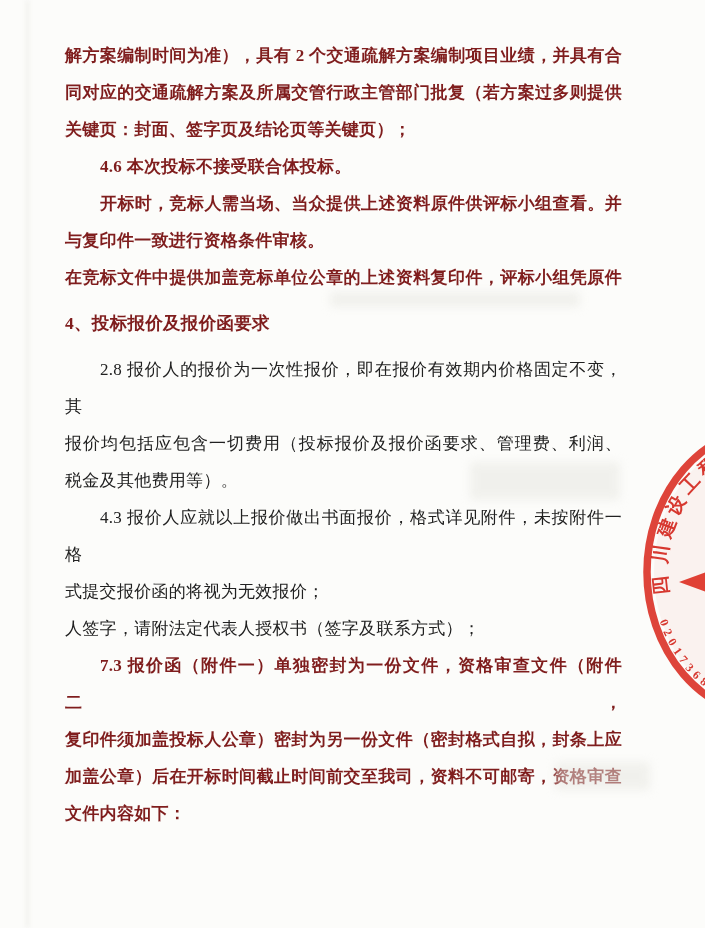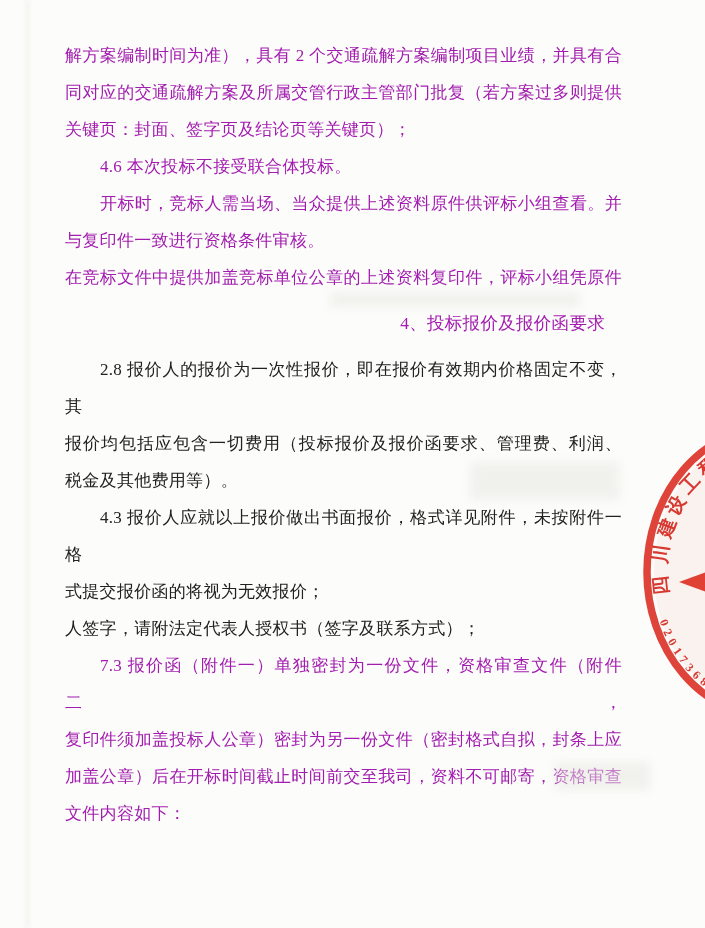--- a/index.html
+++ b/index.html
@@ -24,22 +24,22 @@
     line-height:37px;
     white-space:normal;
     letter-spacing:0.3px;
   }
   .fill{
     text-align:justify;
     text-align-last:justify;
     text-justify:inter-ideograph;
   }
   .indent{text-indent:35px;}
-  .bold .line{font-weight:400;color:#a21caf;}
-  .heading{margin:9px 17px;text-align:right;}
+  .bold .line{font-weight:700;color:#7f1d1d;}
+  .heading{margin:9px 0;}
   .heading .line{font-size:17.5px;}
   
   .stamp{
     position:absolute;
     left:615px;top:420px;
     width:320px;height:320px;
     mix-blend-mode:multiply;
     pointer-events:none;
   }
   .stamp .ring{

